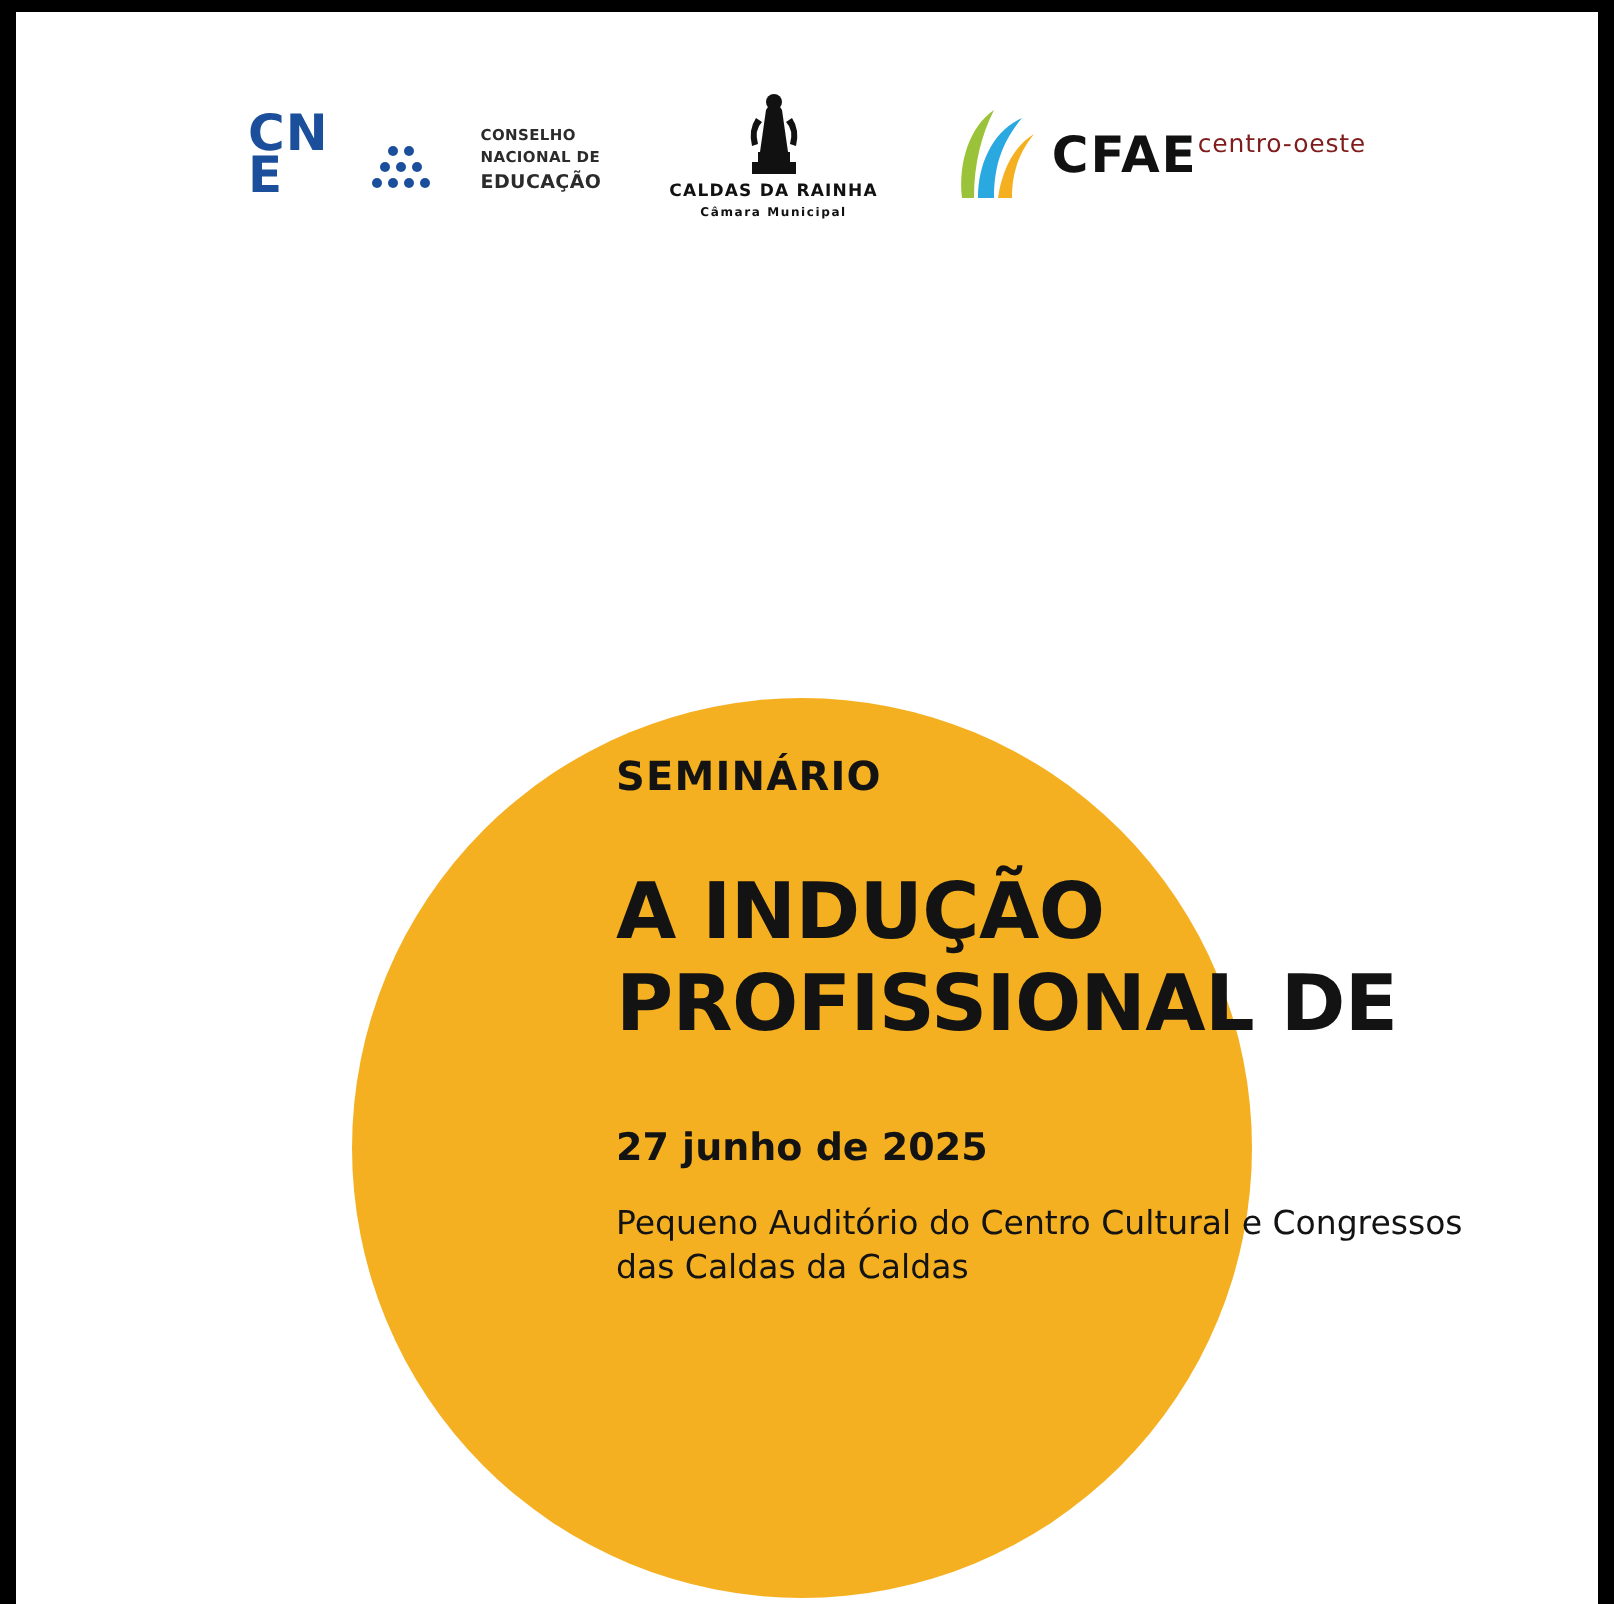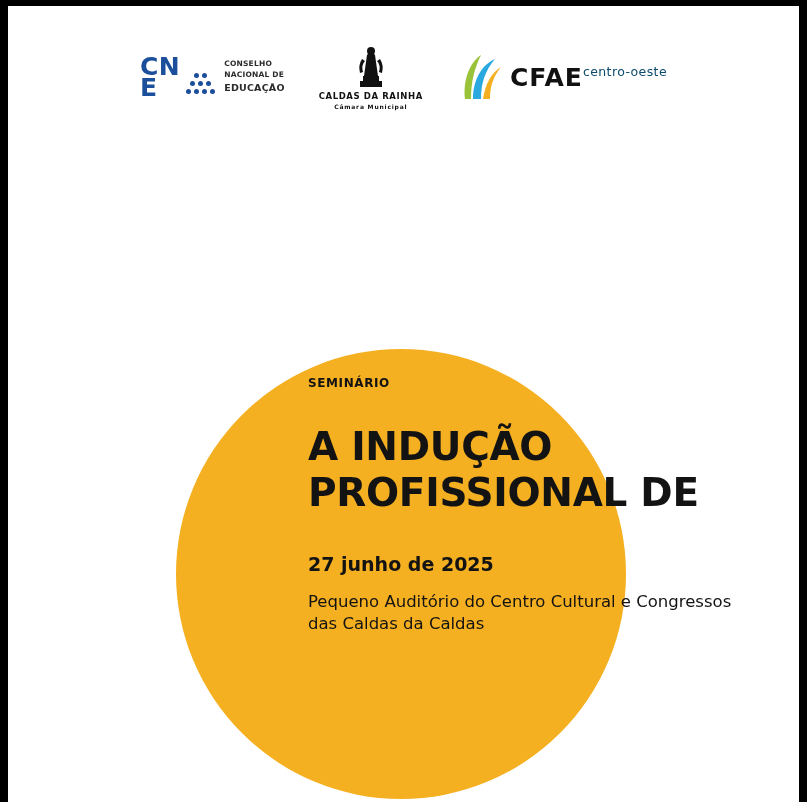--- a/index.html
+++ b/index.html
@@ -26,21 +26,21 @@
     top: 40px;
     width: 791px;
     height: 62px;
     display: flex;
     align-items: center;
     justify-content: center;
     gap: 34px;
   }
 
   
-  .logo-cne { display: flex; align-items: center; gap: 4px; }
+  .logo-cne { display: flex; align-items: flex-end; gap: 20px; }
   .cne-letters {
     display: flex;
     flex-direction: column;
     line-height: 0.86;
     font-weight: 700;
     font-size: 25px;
     letter-spacing: 0.5px;
     color: #1b4f9c;
   }
   .cne-letters span { display: block; }
@@ -95,21 +95,21 @@
   .cfae-main {
     font-size: 25px;
     font-weight: 700;
     letter-spacing: 1px;
     color: #111;
   }
   .cfae-sub {
     font-size: 12.5px;
     font-weight: 500;
     letter-spacing: 0.4px;
-    color: #0c4a6e;
+    color: #7f1d1d;
     margin-top: 1px;
   }
 
   
   .circle {
     position: absolute;
     left: 168px;
     top: 343px;
     width: 450px;
     height: 450px;
@@ -119,21 +119,21 @@
 
   
   .content {
     position: absolute;
     left: 300px;
     top: 370px;
     width: 470px;
     color: #131313;
   }
   .kicker {
-    font-size: 12px;
+    font-size: 20px;
     font-weight: 700;
     letter-spacing: 0.6px;
     margin-bottom: 34px;
   }
   .title {
     font-size: 39px;
     font-weight: 700;
     line-height: 1.17;
     letter-spacing: -0.3px;
   }

